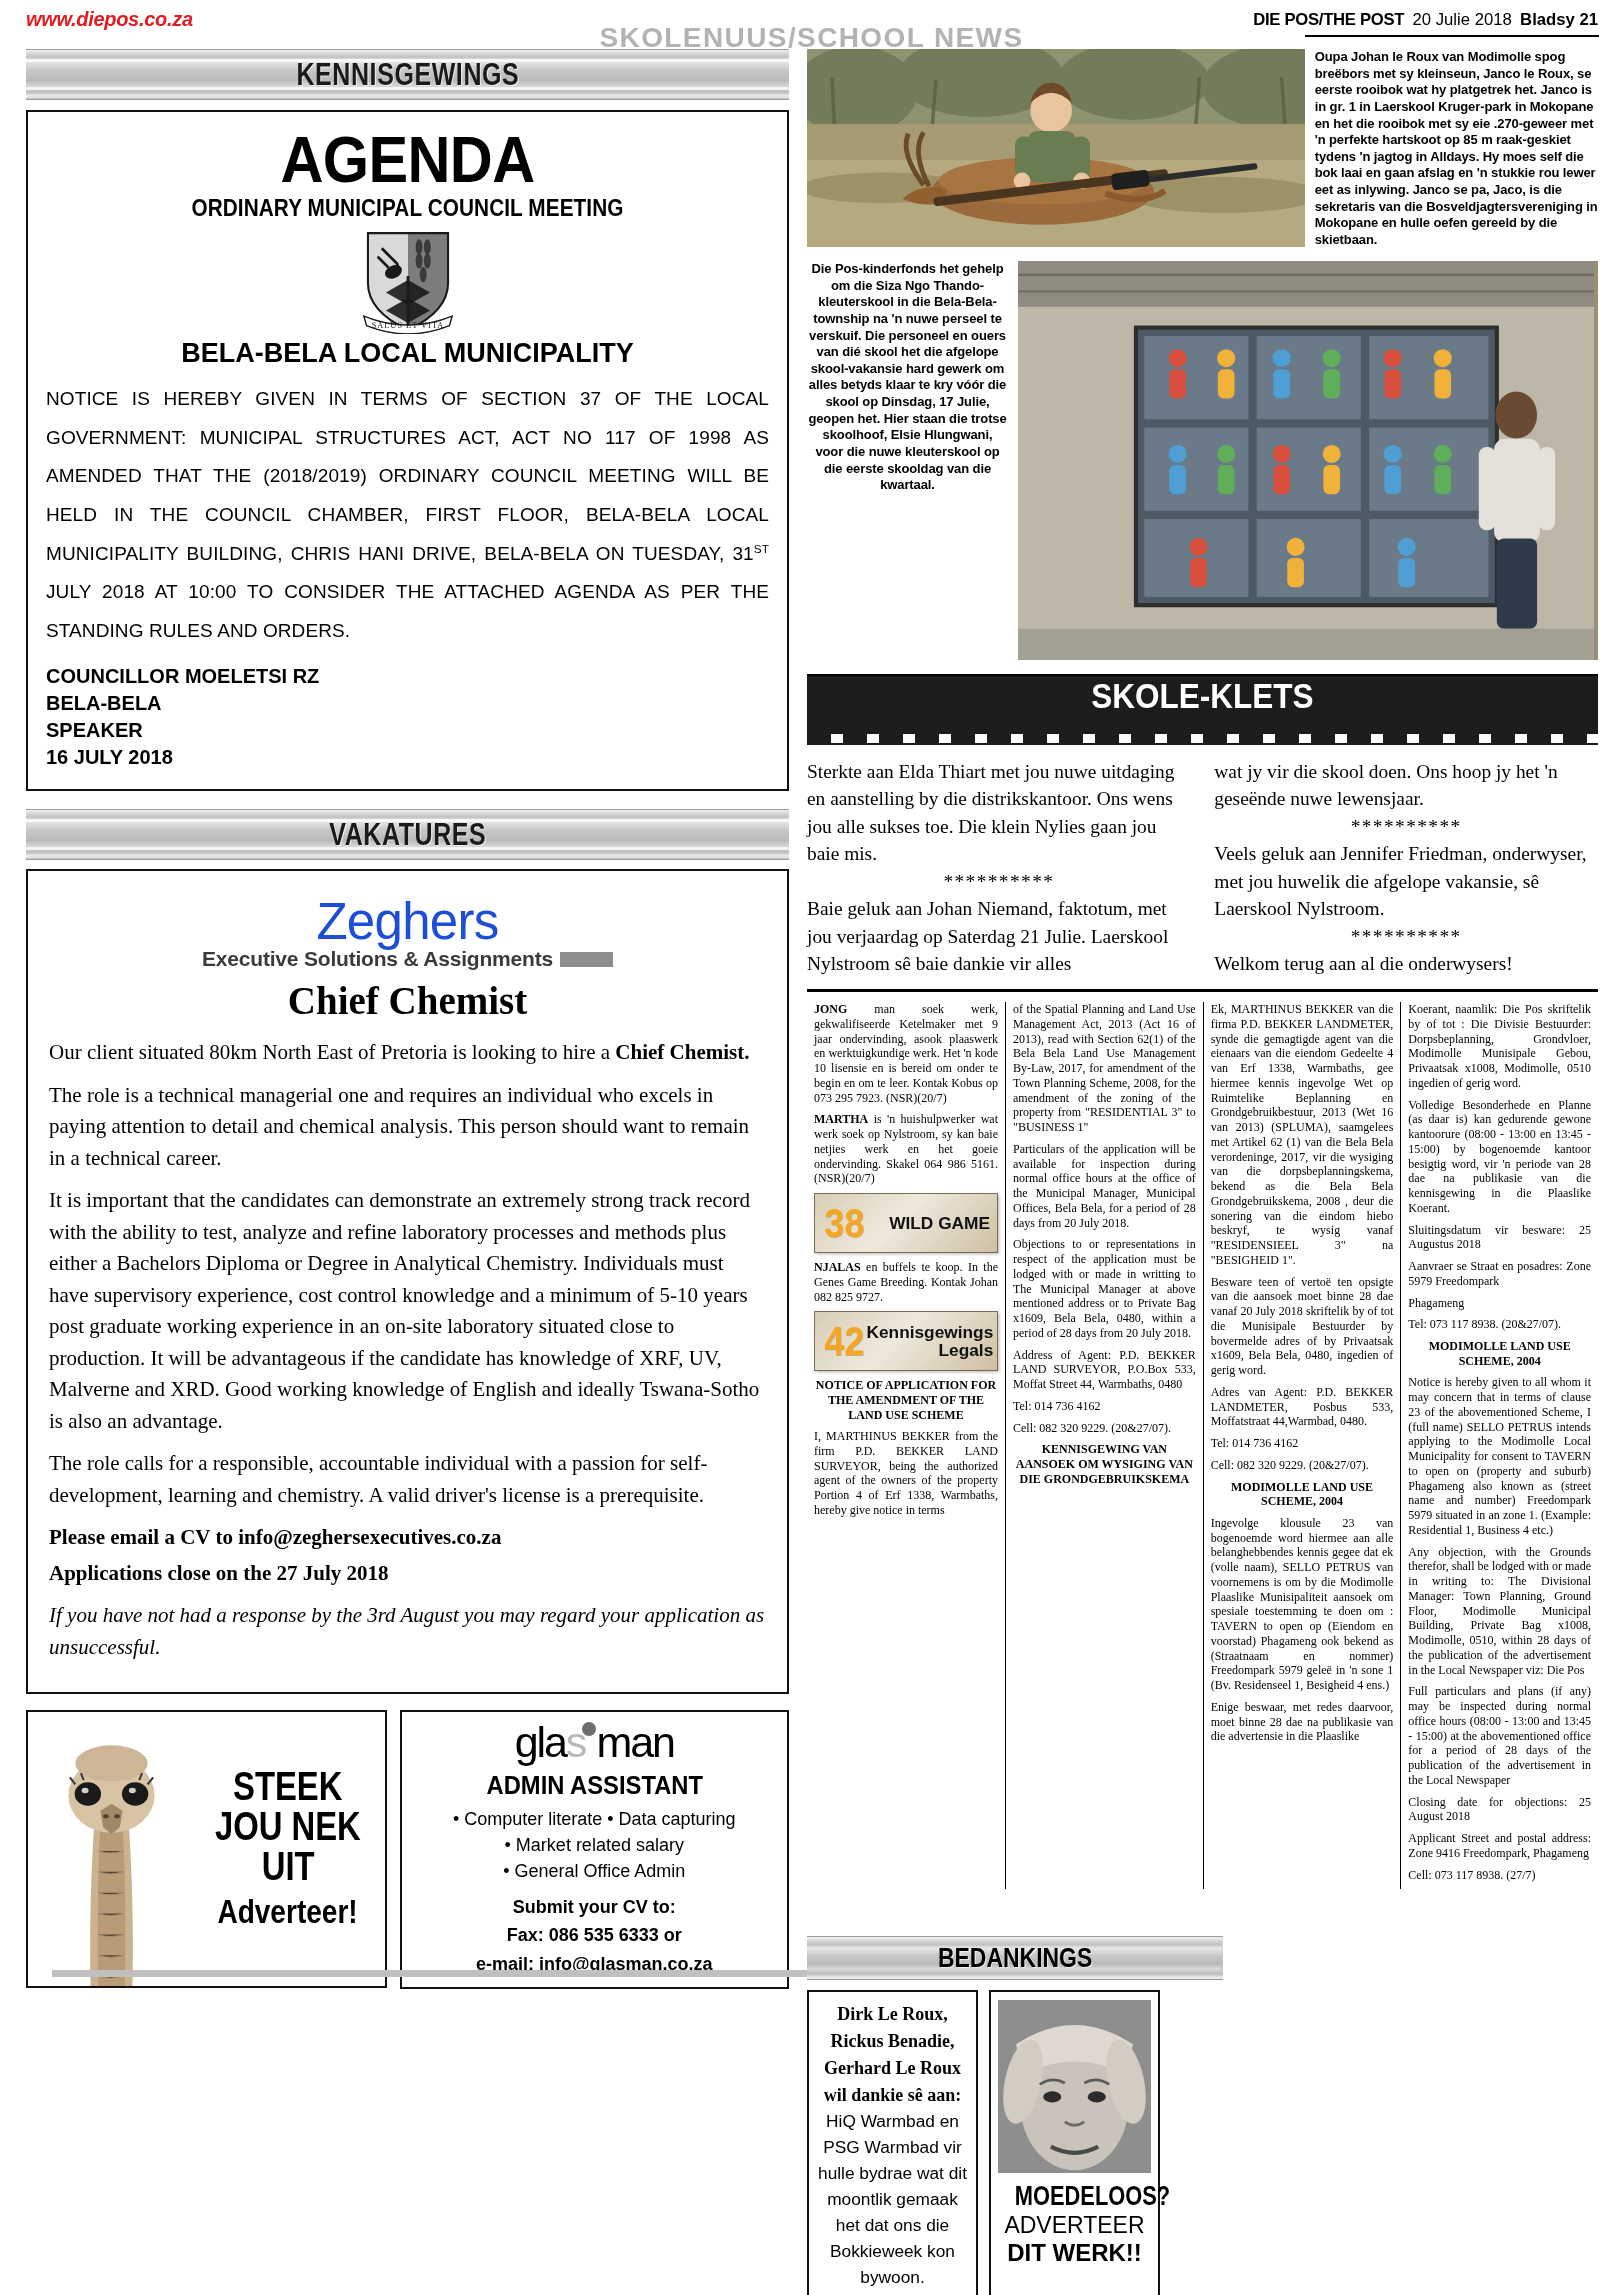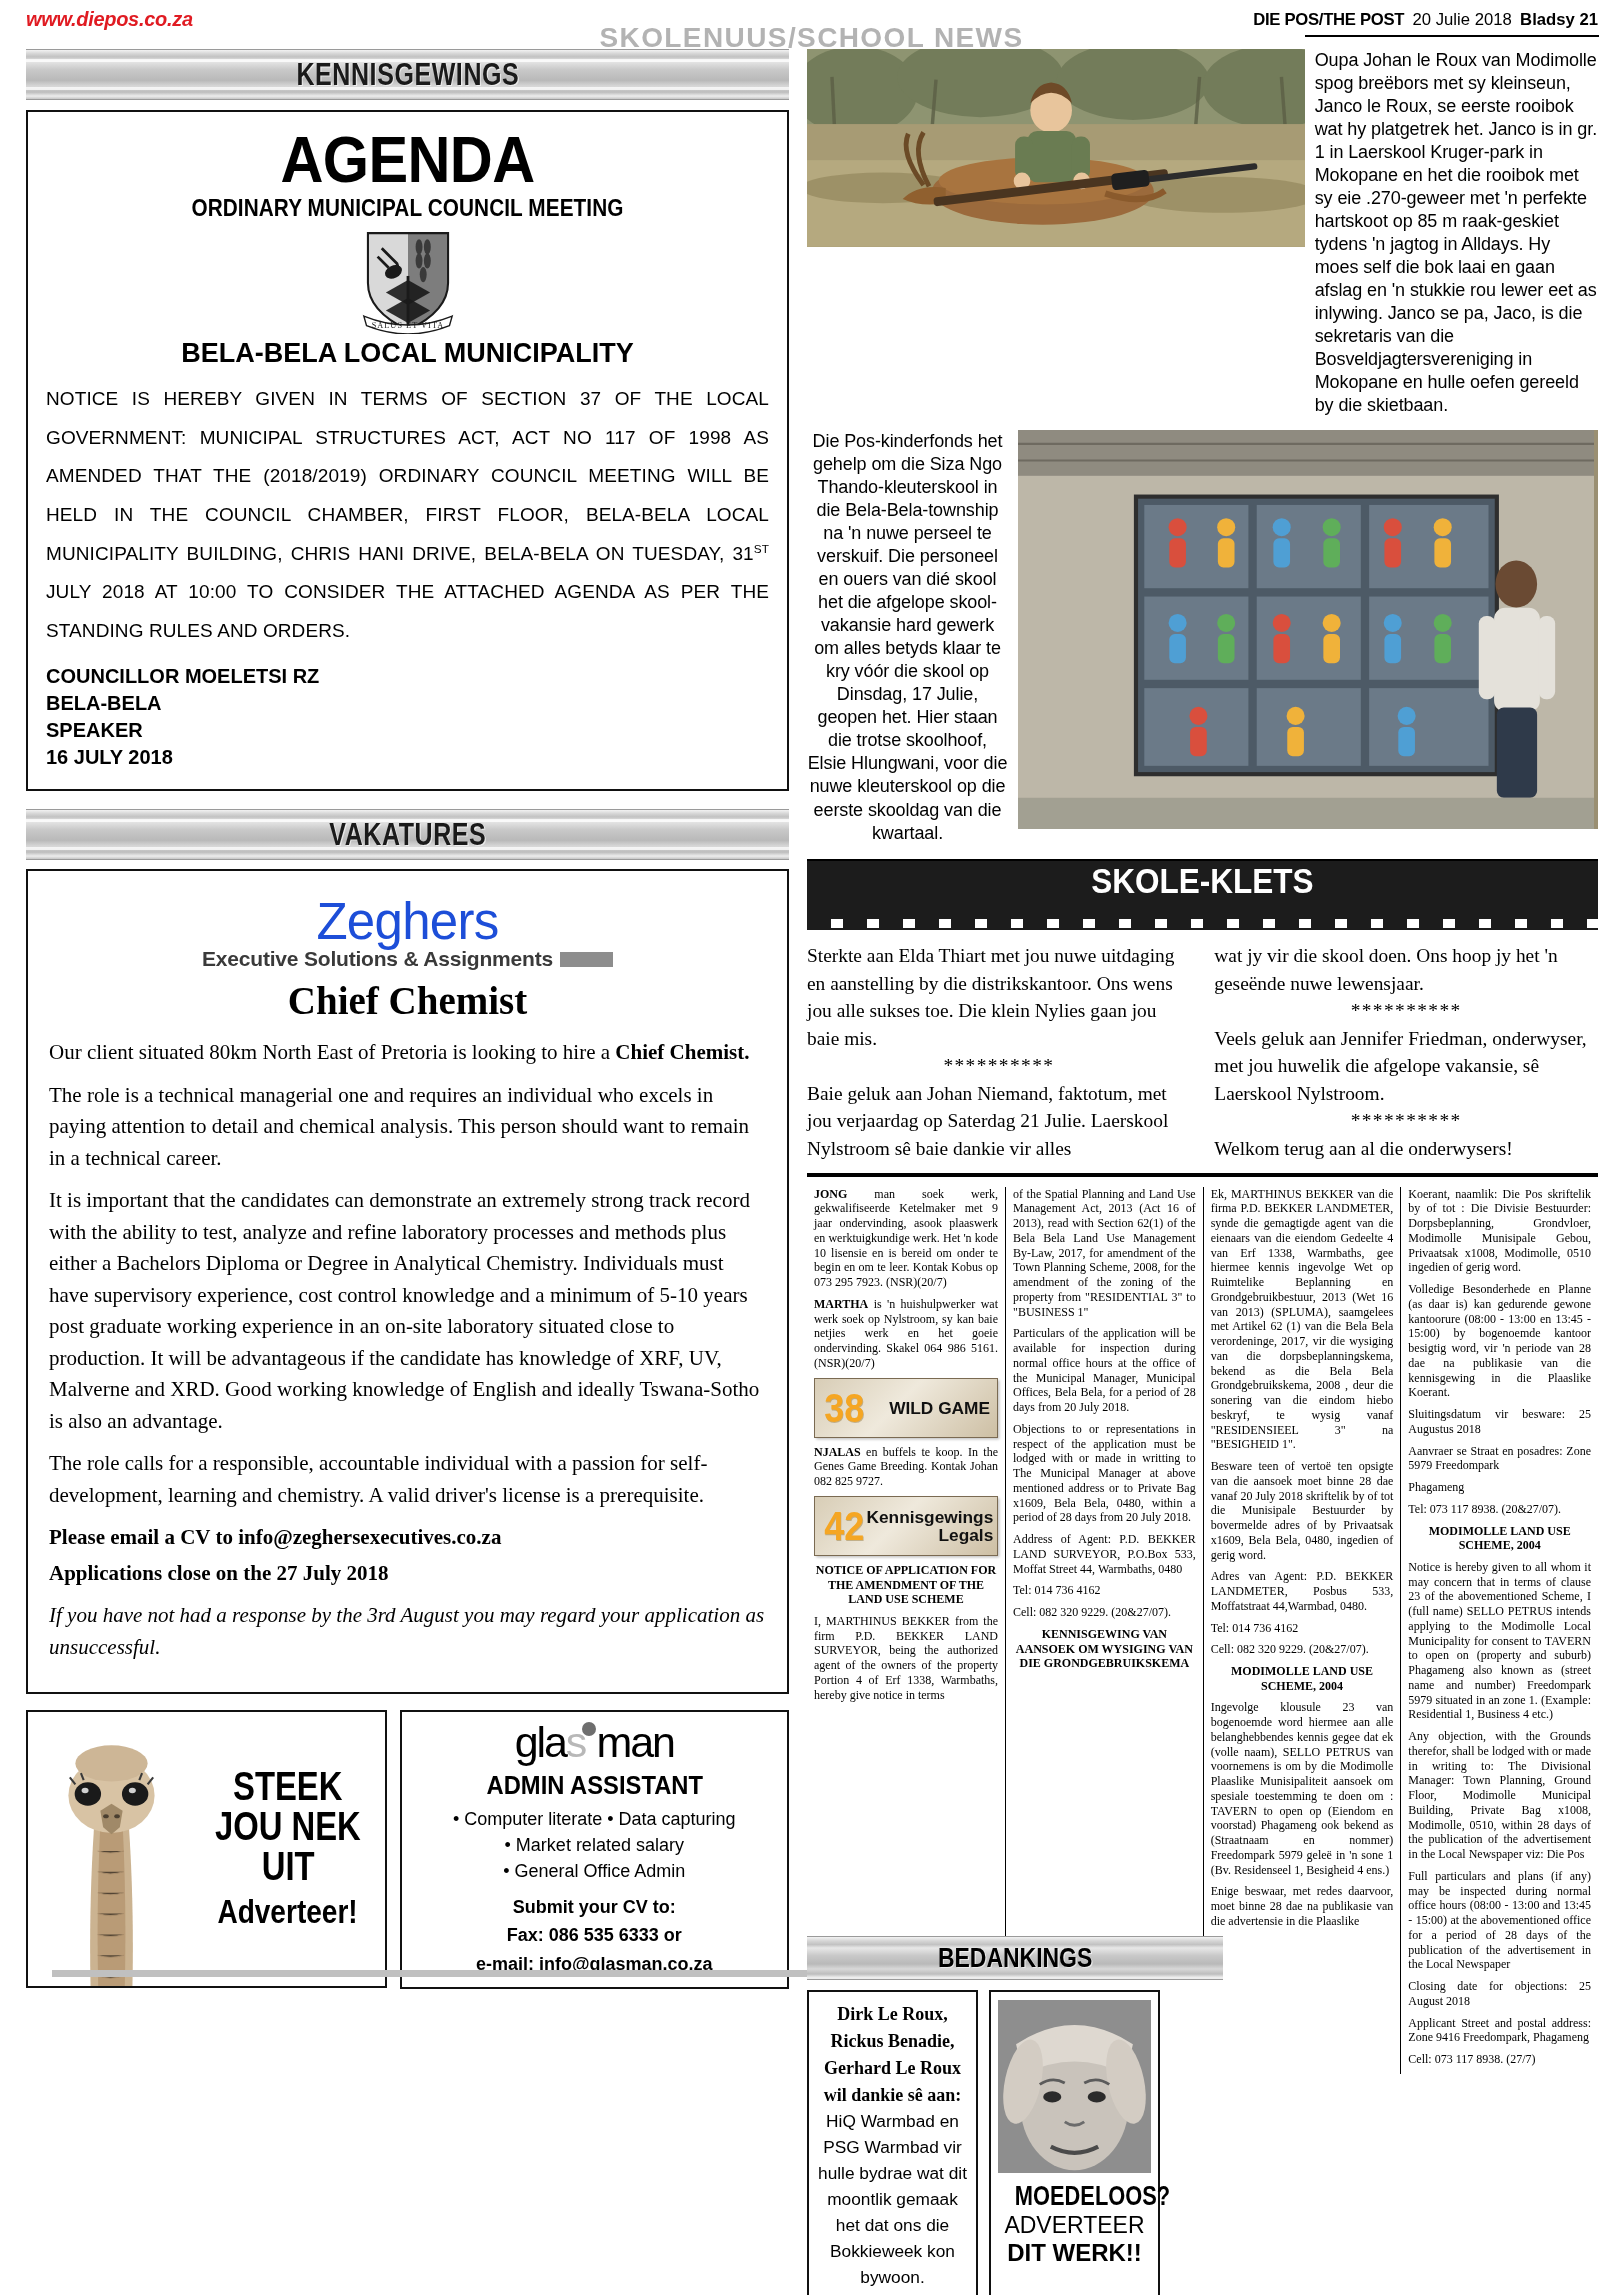--- a/index.html
+++ b/index.html
@@ -175,21 +175,21 @@
   }
   .glas-li { font-family: "Liberation Sans", sans-serif; font-size: 18px; line-height: 1.45; }
   .glas-cv { font-family: "Liberation Sans", sans-serif; font-weight: bold; font-size: 18px; line-height: 1.5; margin-top: 9.7px; }
 
   
   .photo {
     position: relative; overflow: hidden; background: #9a8f72;
   }
   .photo-cap {
     font-family: "Liberation Sans", sans-serif;
-    font-weight: normal; font-size: 18px; line-height: 1.28;
+    font-weight: bold; font-size: 13px; line-height: 1.28;
     letter-spacing: -0.1px;
   }
   .top-block { display: flex; gap: 9.7px; }
   .mid-block { display: flex; gap: 9.7px; margin-top: 12.5px; }
 
   
   .sk-banner {
     margin-top: 14px; background: #1c1c1c; height: 60px;
     display: flex; align-items: flex-start; justify-content: center;
     border-top: 2.1px solid #000;

